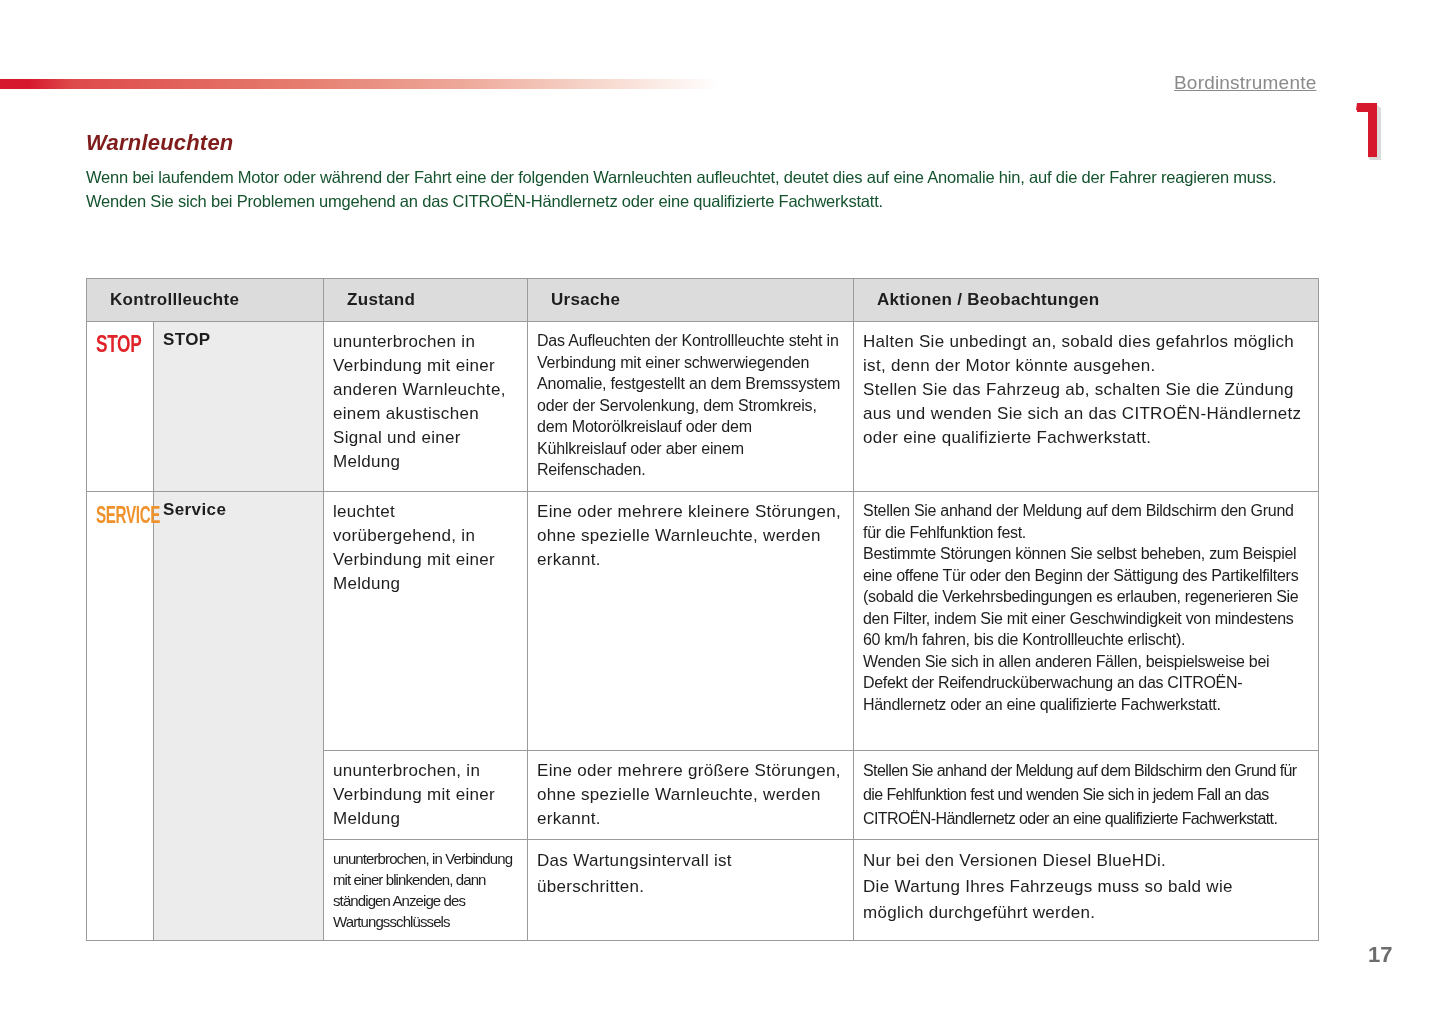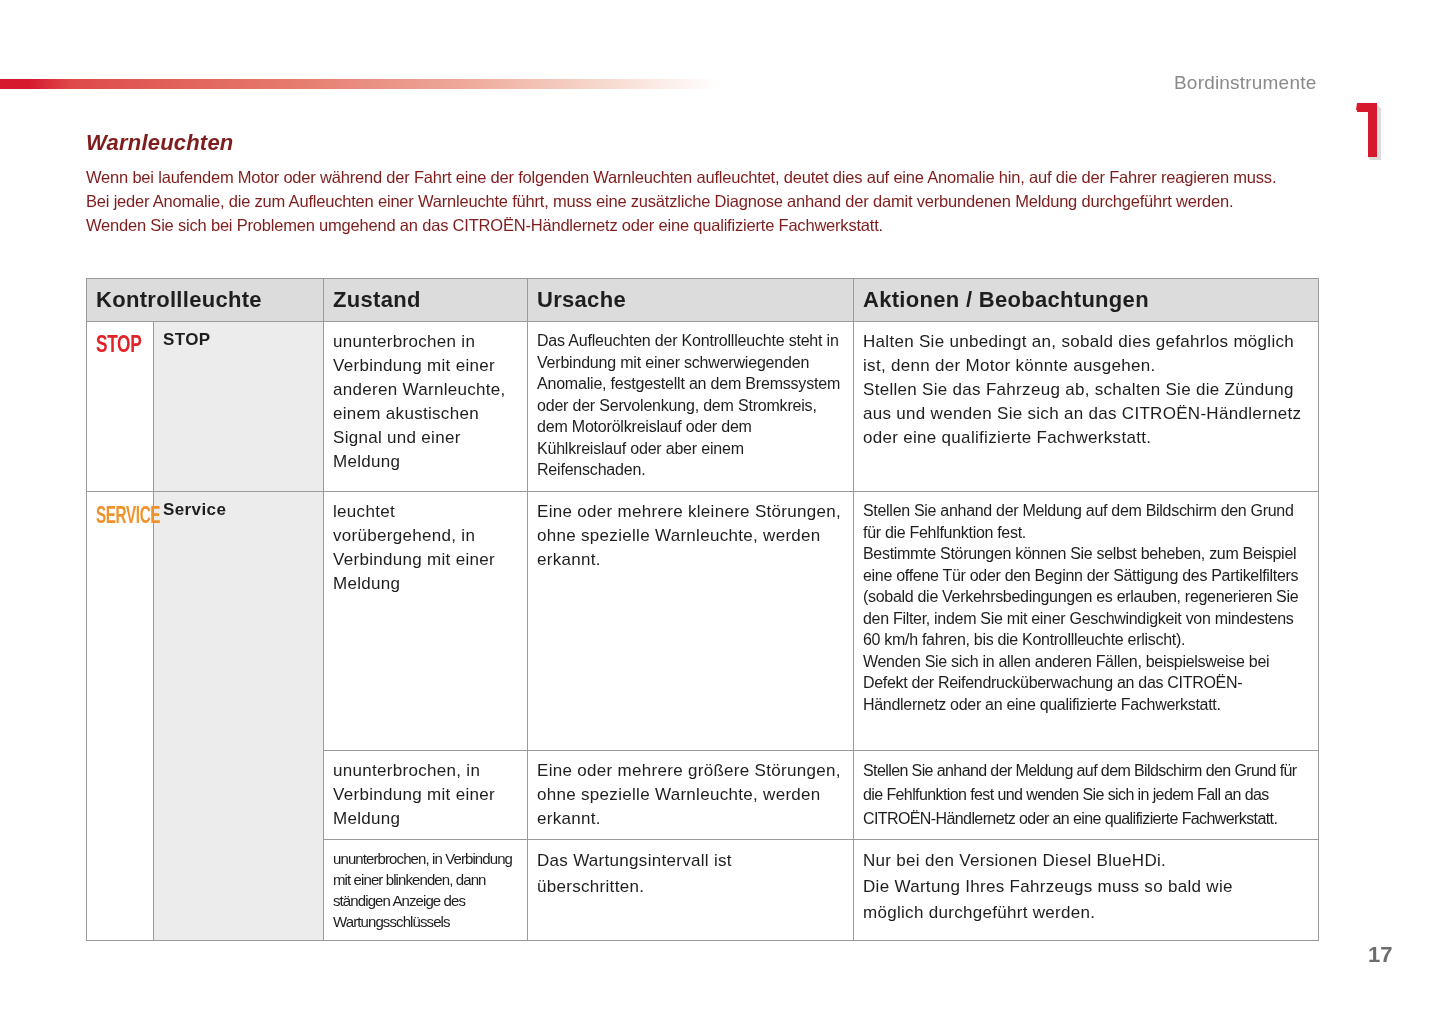--- a/index.html
+++ b/index.html
@@ -7,49 +7,50 @@
       width: 1445px; height: 1019px; position: relative; overflow: hidden;
       font-family: "Liberation Sans", sans-serif; color: #1e1e1e;
     }
     .top-bar {
       position: absolute; left: 0; top: 79px; width: 720px; height: 10px;
       background: linear-gradient(to right, #d7192e 0%, #d7192e 4%, #de4a4a 10%, #e57a6c 40%, #eeaa9b 65%, #f8dcd2 85%, rgba(255,255,255,0) 100%);
     }
     .section-name {
       position: absolute; left: 1174px; top: 72px; font-size: 19px; color: #8a8a8a;
       letter-spacing: 0.2px;
+      text-decoration: underline;
     }
     .chapter-num {
       position: absolute; left: 1354px; top: 100px; width: 30px; height: 60px;
     }
     .page-num {
       position: absolute; left: 1368px; top: 942px; font-size: 22px; font-weight: bold; color: #6d6d6d;
     }
     .title {
       position: absolute; left: 86px; top: 130px; font-size: 22px; font-weight: bold; color: #7f1d1d;
       letter-spacing: 0.2px;
       font-style: italic;
     }
     .intro {
       position: absolute; left: 86px; top: 165px; width: 1240px;
-      font-size: 16.5px; line-height: 24px; color: #7f1d1d; letter-spacing: -0.2px;
+      font-size: 16.5px; line-height: 24px; color: #14532d; letter-spacing: -0.2px;
     }
     .intro p { margin: 0; }
 
     table.warn {
       position: absolute; left: 86px; top: 278px; width: 1233px;
       border-collapse: collapse; table-layout: fixed;
     }
     table.warn td, table.warn th {
       border: 1.5px solid #9a9a9a; vertical-align: top; text-align: left;
       padding: 8px 9px; color: #1e1e1e;
     }
     table.warn th {
-      background: #dcdcdc; font-size: 22px; font-weight: bold; height: 30px; vertical-align: middle;
-      padding: 6px 9px; letter-spacing: 0.3px;
+      background: #dcdcdc; font-size: 17px; font-weight: bold; height: 30px; vertical-align: middle;
+      padding: 6px 23px; letter-spacing: 0.3px;
     }
     .col-icon { width: 67px; }
     .col-name { width: 170px; }
     .col-state { width: 204px; }
     .col-cause { width: 326px; }
     td.name-cell { background: #ececec; font-weight: bold; font-size: 17px; letter-spacing: 0.4px; padding-top: 10px; }
     td.icon-cell { padding: 8px 4px 0 8px; }
     .lamp {
       font-family: "Liberation Sans", sans-serif; font-weight: bold; font-size: 24px;
       transform: scaleX(0.72); transform-origin: left top; display: inline-block; letter-spacing: -0.5px;
@@ -72,21 +73,20 @@
 <svg class="chapter-num" viewBox="0 0 30 60">
   <polygon points="2,10 16,10 16,3 3,3" fill="#d7192e"></polygon>
   <polygon points="3,3 23,3 23,57 14,57 14,12 3,12" fill="#d7192e"></polygon>
   <polygon points="23,5 27,8 27,60 16,60 14,57 23,57" fill="#b8b8b8" opacity="0.5"></polygon>
 </svg>
 
 <div class="title">Warnleuchten</div>
 
 <div class="intro">
   <p>Wenn bei laufendem Motor oder während der Fahrt eine der folgenden Warnleuchten aufleuchtet, deutet dies auf eine Anomalie hin, auf die der Fahrer reagieren muss.</p>
-  <p>Bei jeder Anomalie, die zum Aufleuchten einer Warnleuchte führt, muss eine zusätzliche Diagnose anhand der damit verbundenen Meldung durchgeführt werden.</p>
   <p>Wenden Sie sich bei Problemen umgehend an das CITROËN-Händlernetz oder eine qualifizierte Fachwerkstatt.</p>
 </div>
 
 <table class="warn">
   <colgroup>
     <col class="col-icon">
       <col class="col-name">
       <col class="col-state">
       <col class="col-cause">
       <col>

